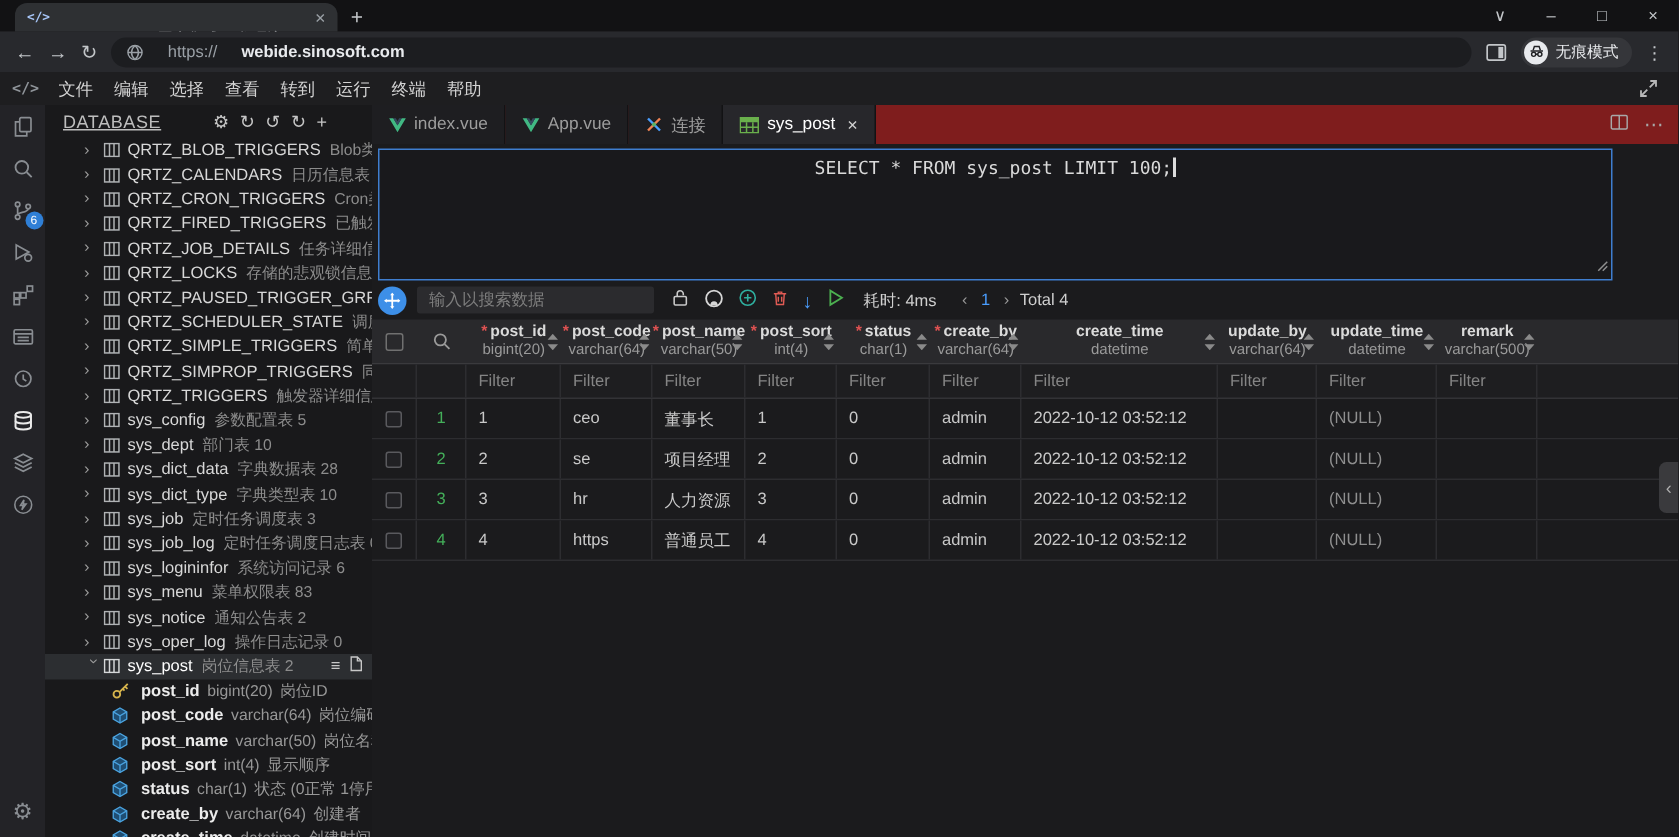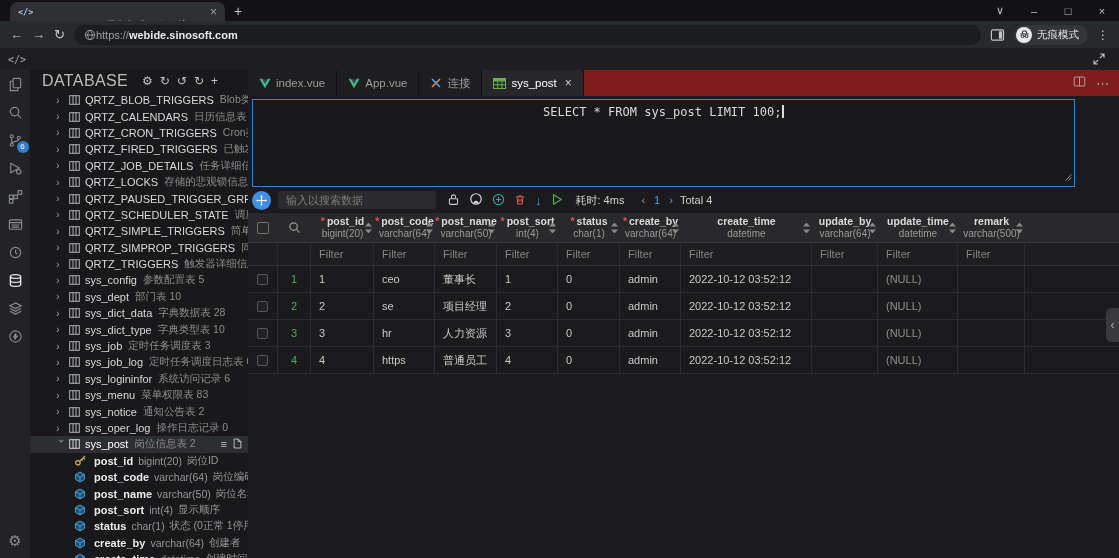--- a/index.html
+++ b/index.html
@@ -13,21 +13,21 @@
   .favicon{color:#a8c7fa;font-size:8.5px;font-weight:bold;font-family:"DejaVu Sans Mono",monospace;}
   .tab-title{overflow:hidden;text-overflow:ellipsis;flex:1;margin-top:28px;}
   .tab-close-x{color:#9aa0a6;font-size:12px;}
   .newtab{width:26px;text-align:center;color:#c3c6c9;font-size:14px;line-height:19px;}
   .win-controls{margin-left:auto;display:flex;align-self:stretch;align-items:center;}
   .win-controls span{width:34px;text-align:center;color:#c3c6c9;font-size:11px;}
 
   
   .addressbar{height:27px;background:#28292d;display:flex;align-items:center;padding:0 10px;gap:9px;}
   .nav-ic{color:#c3c6c9;font-size:13px;line-height:1;}
-  .url-pill{flex:1;height:20px;background:#1c1d20;border-radius:10px;display:flex;align-items:center;padding:0 10px;gap:0;font-size:11px;overflow:hidden;}
+  .url-pill{flex:1;height:20px;background:#1c1d20;border-radius:10px;display:flex;align-items:center;padding:0 10px;gap:16px;font-size:11px;overflow:hidden;}
   .url-scheme{color:#9aa0a6;}
   .url-host{color:#e8eaed;font-weight:700;}
   .sidepanel-ic{display:flex;}
   .incog{height:20px;background:#35363a;border-radius:10px;display:flex;align-items:center;gap:5px;padding:0 9px 0 2px;}
   .incog-circle{width:16px;height:16px;border-radius:50%;background:#e8eaed;display:flex;align-items:center;justify-content:center;}
   .incog-label{color:#e8eaed;font-size:10.5px;white-space:nowrap;}
   .kebab{color:#c3c6c9;font-size:12px;}
 
   
   .menubar{height:22px;background:#1e1e20;display:flex;align-items:center;padding-left:8px;}
@@ -42,21 +42,21 @@
   .activitybar{width:30px;background:#232327;display:flex;flex-direction:column;align-items:center;padding-top:6px;flex-shrink:0;}
   .ab-item{height:17px;margin-bottom:11px;position:relative;display:flex;align-items:center;justify-content:center;}
   .ab-item svg{stroke:#898d92;}
   .ab-item.active svg{stroke:#eaeaea;}
   .badge{position:absolute;right:-6px;bottom:-4px;background:#2f7fd6;color:#fff;font-size:8px;width:12px;height:12px;border-radius:50%;line-height:12px;text-align:center;}
   .ab-gear{margin-top:auto;margin-bottom:8px;color:#898d92;font-size:15px;}
 
   
   .sidebar{width:218px;background:#19191b;flex-shrink:0;display:flex;flex-direction:column;overflow:hidden;}
   .sb-header{height:22px;display:flex;align-items:center;flex-shrink:0;}
-  .sb-title{padding-left:12px;font-size:16px;letter-spacing:.4px;color:#bdbdbd;}
+  .sb-title{padding-left:12px;font-size:12px;letter-spacing:.4px;color:#bdbdbd;text-decoration:underline;}
   .sb-actions{margin-left:auto;margin-right:30px;display:flex;gap:7px;color:#c5c5c5;font-size:12px;line-height:1;}
   .tree{flex:1;overflow:hidden;font-size:11px;}
   .tree-row{height:16.4px;display:flex;align-items:center;padding-left:26px;white-space:nowrap;overflow:hidden;}
   .chev{width:13px;color:#9b9b9b;font-size:11px;line-height:1;flex-shrink:0;}
   .chev.open{transform:rotate(90deg);width:11px;margin-right:2px;}
   .tbl-ic{width:16px;display:flex;flex-shrink:0;}
   .t-name{color:#d8d8d8;margin-right:6px;}
   .t-desc{color:#8c8c8c;font-size:10.5px;overflow:hidden;}
   .tree-row.selected{background:#2c2e31;position:relative;}
   .row-actions{position:absolute;right:6px;display:flex;gap:6px;align-items:center;color:#c8c8c8;font-size:11px;}
@@ -178,20 +178,31 @@
             <path d="M7 10.5h2"></path>
           </svg>
       </span>
       <span class="incog-label">无痕模式</span>
     </div>
     <span class="kebab">⋮</span>
   </div>
 
   <div class="menubar">
     <span class="ide-logo">&lt;/&gt;</span>
+    <div style="display:flex;">
+
+    <span class="menu-item">文件</span>
+        <span class="menu-item">编辑</span>
+        <span class="menu-item">选择</span>
+        <span class="menu-item">查看</span>
+        <span class="menu-item">转到</span>
+        <span class="menu-item">运行</span>
+        <span class="menu-item">终端</span>
+        <span class="menu-item">帮助</span>
+      </div>
     <span class="fullscreen-ic">
       <svg width="12" height="12" viewBox="0 0 12 12" fill="none" stroke="#b8b8b8" stroke-width="1.2">
           <path d="M7.2 1h3.8v3.8M11 1L6.8 5.2"></path>
           <path d="M4.8 11H1V7.2M1 11l4.2-4.2"></path>
         </svg>
     </span>
   </div>
 
   <div class="ide-main">
 

